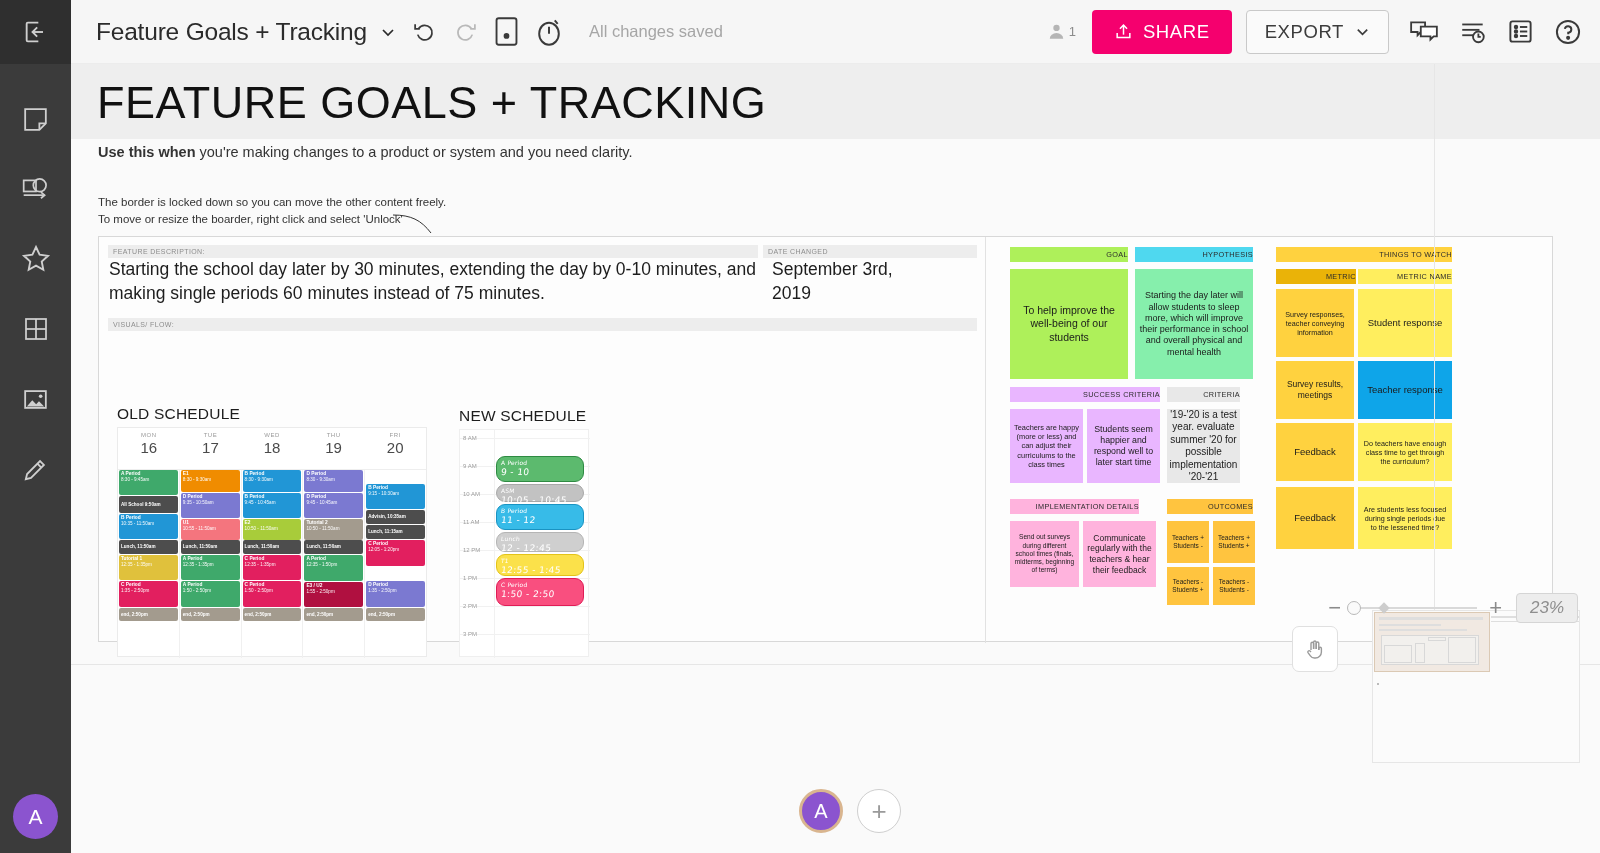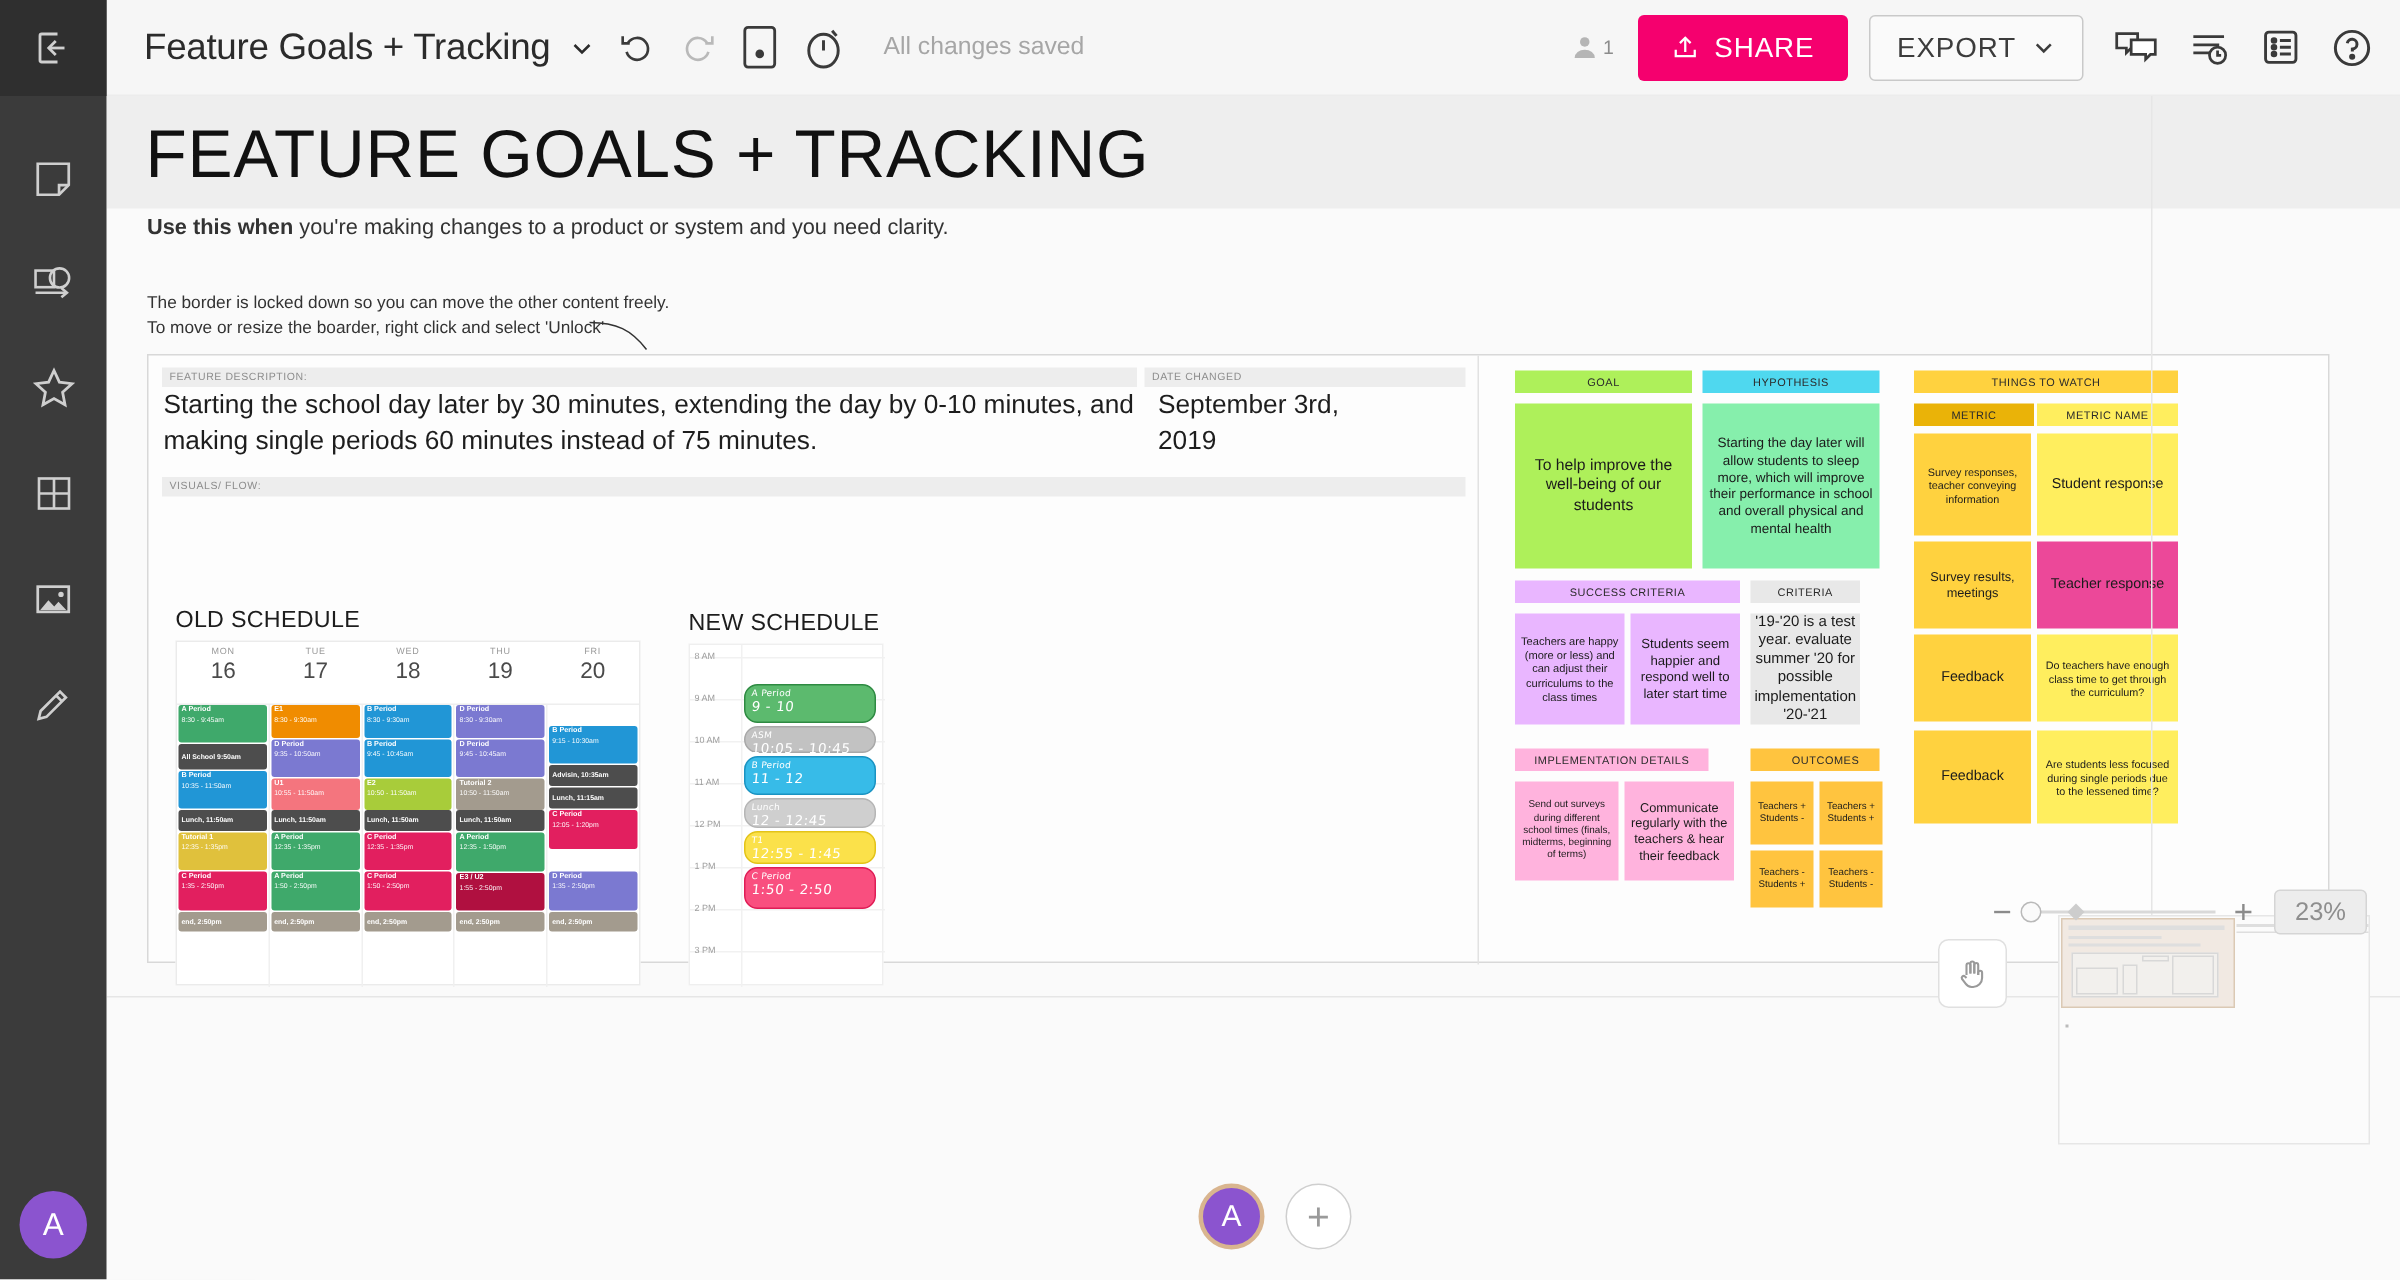--- a/index.html
+++ b/index.html
@@ -136,21 +136,21 @@
   .hnote {
     position: absolute; border-radius: 9px; padding: 2px 4px;
     font-family: "DejaVu Sans", sans-serif; color: #fff;
   }
   .hnote .t1 { font-size: 6px; letter-spacing: 0.2px; transform: skewX(-6deg); }
   .hnote .t2 { font-size: 9px; letter-spacing: 0.4px; transform: skewX(-6deg); margin-top: 1px; }
 
   
   .sticky-area { position: absolute; left: 898px; top: 0; width: 556px; height: 406px; }
   .cat {
-    position: absolute; text-align: center; font-size: 7.3px; color: #2b2b2b;
+    position: absolute; text-align: right; font-size: 7.3px; color: #2b2b2b;
     letter-spacing: 0.35px; padding: 4px 0; line-height: 1;
   }
   .note {
     position: absolute; display: flex; align-items: center; justify-content: center;
     text-align: center; color: #1b1b1b; padding: 3px; line-height: 1.25;
     overflow: hidden;
   }
 
   
   .bottom-users {
@@ -181,21 +181,21 @@
     position: absolute; left: -6px; top: -6px; width: 14px; height: 14px;
     border-radius: 50%; background: #fafafa; border: 1.5px solid #b9b9b9; cursor: pointer;
   }
   .zm-tick {
     position: absolute; left: 27px; top: -3px; width: 8px; height: 8px;
     background: #cdcdcd; transform: rotate(45deg);
   }
   .zm-level {
     margin-left: 14px; width: 62px; height: 30px; border: 1px solid #d5d5d5;
     border-radius: 4px; background: #ededed; color: #8e8e8e; font-size: 17px;
-    display: flex; align-items: center; justify-content: center; cursor: pointer;
+    display: flex; align-items: center; justify-content: center; cursor: pointer; font-style: italic;
   }
   .pan-btn {
     position: absolute; right: 262px; bottom: 181px; width: 46px; height: 46px;
     background: #fff; border: 1px solid #e0e0e0; border-radius: 7px;
     display: flex; align-items: center; justify-content: center; cursor: pointer; z-index: 23;
   }
   .minimap {
     position: absolute; right: 20px; bottom: 90px; width: 208px; height: 153px;
     background: #fbfbfb; border: 1px solid #e6e6e6; z-index: 21;
   }
@@ -589,21 +589,21 @@
             <div class="cat" style="left: 170px; top: 150px; width: 73px; background: rgb(232, 232, 232);">CRITERIA</div>
             <div class="cat" style="left: 13px; top: 262px; width: 129px; background: rgb(255, 179, 221);">IMPLEMENTATION DETAILS</div>
             <div class="cat" style="left: 170px; top: 262px; width: 86px; background: rgb(255, 196, 63); padding-left: 14px;">OUTCOMES</div>
           </div>
         <div id="notes">
             <div class="note" style="left: 13px; top: 32px; width: 118px; height: 110px; background: rgb(174, 240, 90); font-size: 10.5px;">To help improve the well-being of our students</div>
             <div class="note" style="left: 138px; top: 32px; width: 118px; height: 110px; background: #86efac; font-size: 9px;">Starting the day later will allow students to sleep more, which will improve their performance in school and overall physical and mental health</div>
             <div class="note" style="left: 279px; top: 52px; width: 78px; height: 68px; background: rgb(255, 210, 63); font-size: 7.2px;">Survey responses, teacher conveying information</div>
             <div class="note" style="left: 361px; top: 52px; width: 94px; height: 68px; background: rgb(255, 238, 94); font-size: 9.5px;">Student response</div>
             <div class="note" style="left: 279px; top: 124px; width: 78px; height: 58px; background: rgb(255, 210, 63); font-size: 8.5px;">Survey results, meetings</div>
-            <div class="note" style="left: 361px; top: 124px; width: 94px; height: 58px; background: #ec4899; font-size: 9.5px;">Teacher response</div>
+            <div class="note" style="left: 361px; top: 124px; width: 94px; height: 58px; background: #0ea5e9; font-size: 9.5px;">Teacher response</div>
             <div class="note" style="left: 279px; top: 186px; width: 78px; height: 58px; background: rgb(255, 210, 63); font-size: 9.5px;">Feedback</div>
             <div class="note" style="left: 361px; top: 186px; width: 94px; height: 58px; background: rgb(255, 238, 94); font-size: 7.2px;">Do teachers have enough class time to get through the curriculum?</div>
             <div class="note" style="left: 279px; top: 250px; width: 78px; height: 62px; background: rgb(255, 210, 63); font-size: 9.5px;">Feedback</div>
             <div class="note" style="left: 361px; top: 250px; width: 94px; height: 62px; background: rgb(255, 238, 94); font-size: 7.2px;">Are students less focused during single periods due to the lessened time?</div>
             <div class="note" style="left: 13px; top: 172px; width: 73px; height: 74px; background: rgb(233, 182, 255); font-size: 7.4px;">Teachers are happy (more or less) and can adjust their curriculums to the class times</div>
             <div class="note" style="left: 90px; top: 172px; width: 73px; height: 74px; background: rgb(233, 182, 255); font-size: 8.8px;">Students seem happier and respond well to later start time</div>
             <div class="note" style="left: 170px; top: 172px; width: 73px; height: 74px; background: rgb(232, 232, 232); font-size: 10px;">'19-'20 is a test year. evaluate summer '20 for possible implementation '20-'21</div>
             <div class="note" style="left: 13px; top: 284px; width: 69px; height: 66px; background: rgb(255, 179, 221); font-size: 6.6px;">Send out surveys during different school times (finals, midterms, beginning of terms)</div>
             <div class="note" style="left: 86px; top: 284px; width: 73px; height: 66px; background: rgb(255, 179, 221); font-size: 8.5px;">Communicate regularly with the teachers &amp; hear their feedback</div>
             <div class="note" style="left: 170px; top: 284px; width: 42px; height: 42px; background: rgb(255, 196, 63); font-size: 6.5px;">Teachers + Students -</div>

